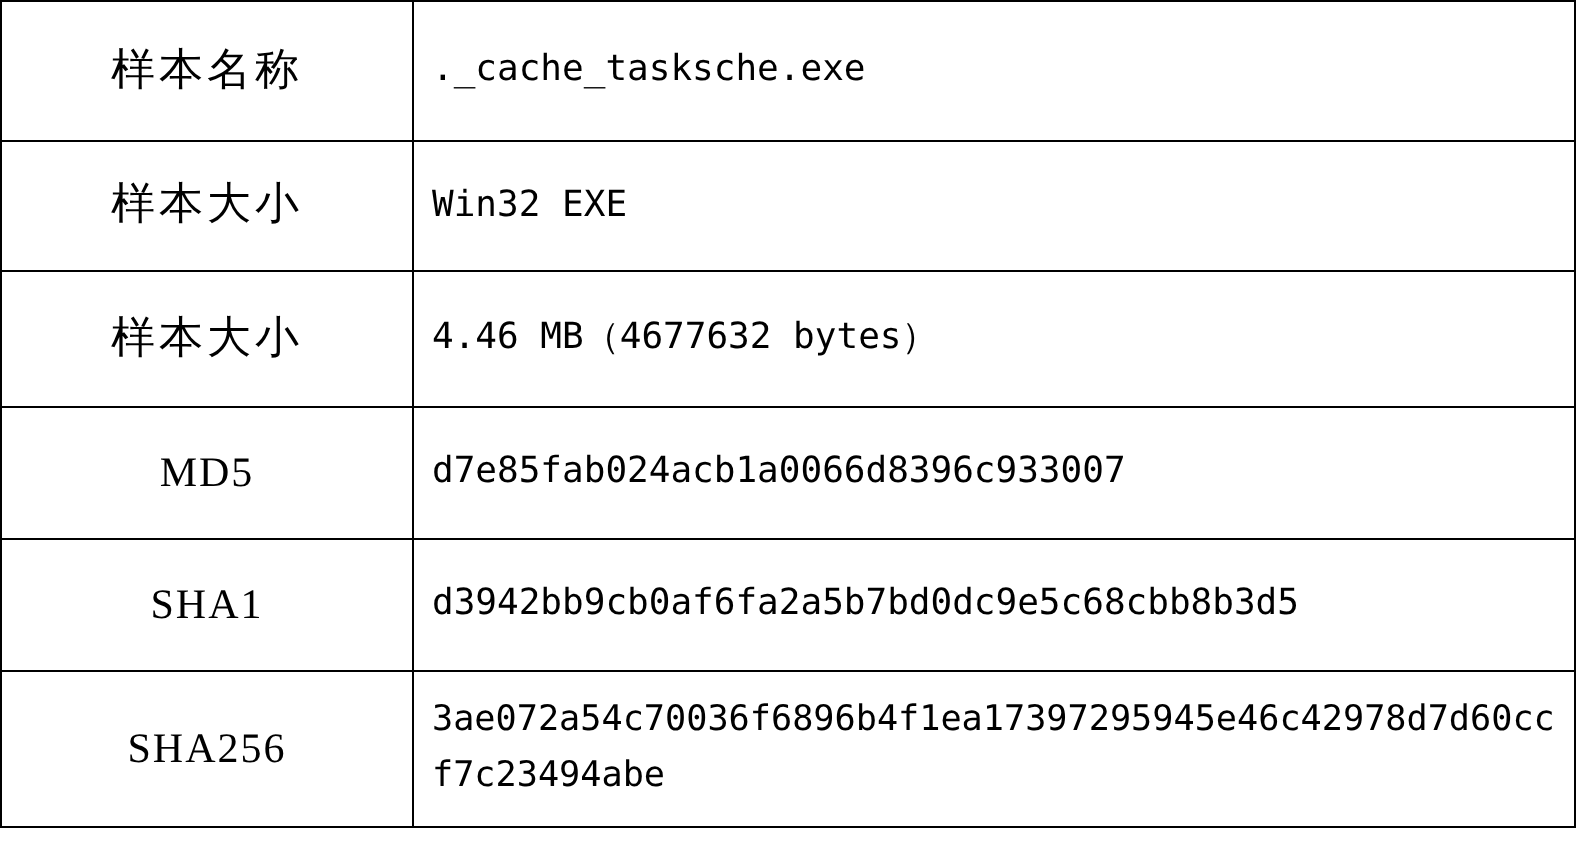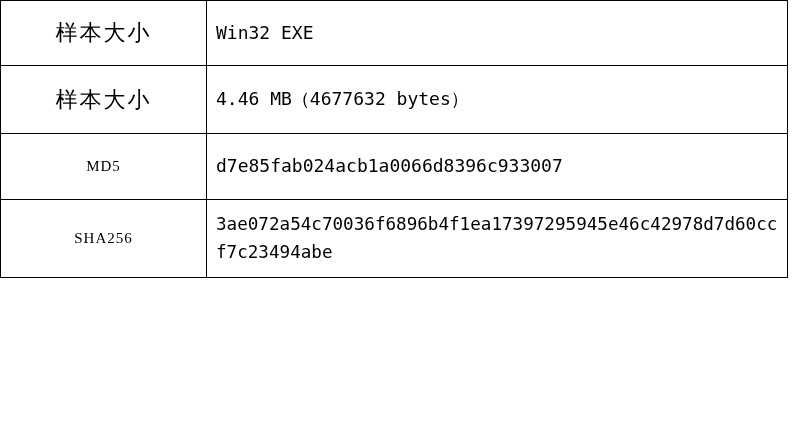--- a/index.html
+++ b/index.html
@@ -40,21 +40,21 @@
     letter-spacing: 0.5px;
     padding: 4px 6px;
   }
   td.cell-label.cn {
     font-family: "DejaVu Sans", "Liberation Sans", sans-serif;
     font-size: 22px;
     letter-spacing: 2px;
   }
   td.cell-label.mono {
     font-family: "Liberation Serif", "DejaVu Serif", serif;
-    font-size: 15px;
+    font-size: 21px;
     letter-spacing: 1px;
   }
 
   td.cell-value {
     text-align: left;
     font-family: "DejaVu Sans Mono", "Liberation Mono", monospace;
     font-size: 18px;
     line-height: 1.45;
     padding: 4px 2px 4px 9px;
     word-break: break-all;
@@ -73,30 +73,38 @@
 </style>
 </head>
 <body>
 
 <table class="sample-info-table">
   <colgroup>
     <col class="col-label">
     <col class="col-value">
   </colgroup>
   <tbody>
+    <tr class="r1">
+      <td class="cell-label cn">样本名称</td>
+      <td class="cell-value">._cache_tasksche.exe</td>
+    </tr>
     <tr class="r2">
       <td class="cell-label cn">样本大小</td>
       <td class="cell-value">Win32 EXE</td>
     </tr>
     <tr class="r3">
       <td class="cell-label cn">样本大小</td>
       <td class="cell-value">4.46 MB（4677632 bytes）</td>
     </tr>
     <tr class="r4">
       <td class="cell-label mono">MD5</td>
       <td class="cell-value">d7e85fab024acb1a0066d8396c933007</td>
     </tr>
+    <tr class="r5">
+      <td class="cell-label mono">SHA1</td>
+      <td class="cell-value">d3942bb9cb0af6fa2a5b7bd0dc9e5c68cbb8b3d5</td>
+    </tr>
     <tr class="r6">
       <td class="cell-label mono">SHA256</td>
       <td class="cell-value wrap-hash">3ae072a54c70036f6896b4f1ea17397295945e46c42978d7d60ccf7c23494abe</td>
     </tr>
   </tbody>
 </table>
 
 </body></html>

